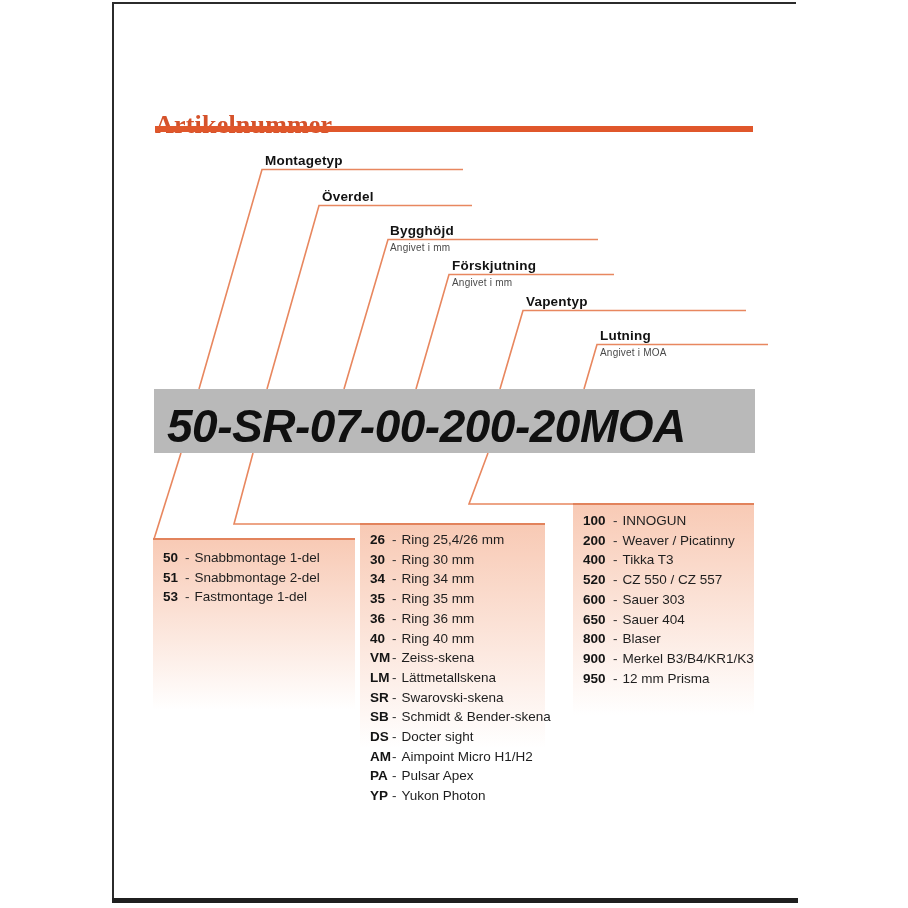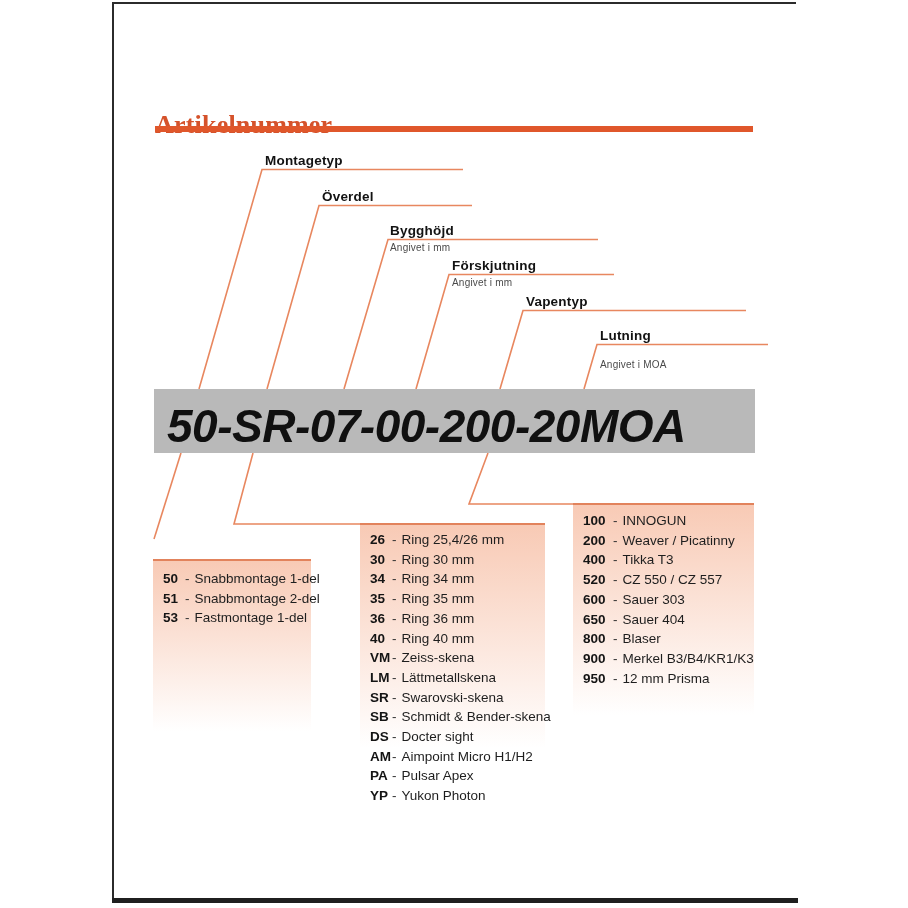--- a/index.html
+++ b/index.html
@@ -15,37 +15,37 @@
   
   .title{left:155px;top:93px;font-family:"Liberation Serif","DejaVu Serif",serif;
          font-weight:bold;font-size:26px;line-height:30px;color:#d5522b;letter-spacing:.2px;}
   .title-rule{left:155px;top:126px;width:598px;height:6px;background:#e0572b;}
 
   
   .callout{display:flex;flex-direction:column;}
   .callout .name{font-size:13.5px;font-weight:bold;line-height:17px;color:#121212;letter-spacing:.2px;}
   .callout .note{font-size:10px;line-height:10px;color:#4a4a4a;margin-top:4px;letter-spacing:.2px;}
   .c1{left:265px;top:152px;} .c2{left:322px;top:188px;} .c3{left:390px;top:222px;}
-  .c4{left:452px;top:257px;} .c5{left:526px;top:293px;} .c6{left:600px;top:327px;gap:12px;}
+  .c4{left:452px;top:257px;} .c5{left:526px;top:293px;} .c6{left:600px;top:327px;}
 
   
   .lines{left:0;top:0;width:908px;height:908px;pointer-events:none;}
   .lines polyline{fill:none;stroke:#e8875f;stroke-width:1.6;}
 
   
   .artbar{left:154px;top:389px;width:601px;height:64px;background:#b9b9b9;
           display:flex;align-items:flex-end;padding-left:13px;box-sizing:border-box;}
   .artbar .num{font-size:46px;font-weight:bold;font-style:italic;letter-spacing:-.5px;
                color:#101010;white-space:nowrap;}
 
   
   .legend-box{border-top:2px solid #e2835c;
               background:linear-gradient(to bottom,#f8cab5 0%,#ffffff 100%);
               box-sizing:border-box;padding:8px 0 0 10px;}
-  .box1{left:153px;top:538px;width:158px;height:172px;margin-top:21px;}
+  .box1{left:153px;top:538px;width:202px;height:172px;}
   .box2{left:360px;top:523px;width:185px;height:225px;padding-top:5px;}
   .box3{left:573px;top:503px;width:181px;height:212px;padding-top:6px;}
   .legend-item{font-size:13.5px;line-height:19.7px;white-space:nowrap;}
   .legend-item .code{font-weight:bold;display:inline-block;min-width:21px;color:#141414;}
   .box3 .legend-item .code{min-width:29px;}
   .legend-item .sep{margin:0 5px 0 1px;color:#333;}
   .legend-item .lbl{color:#1e1e1e;}
 </style>
 </head>
 <body>

